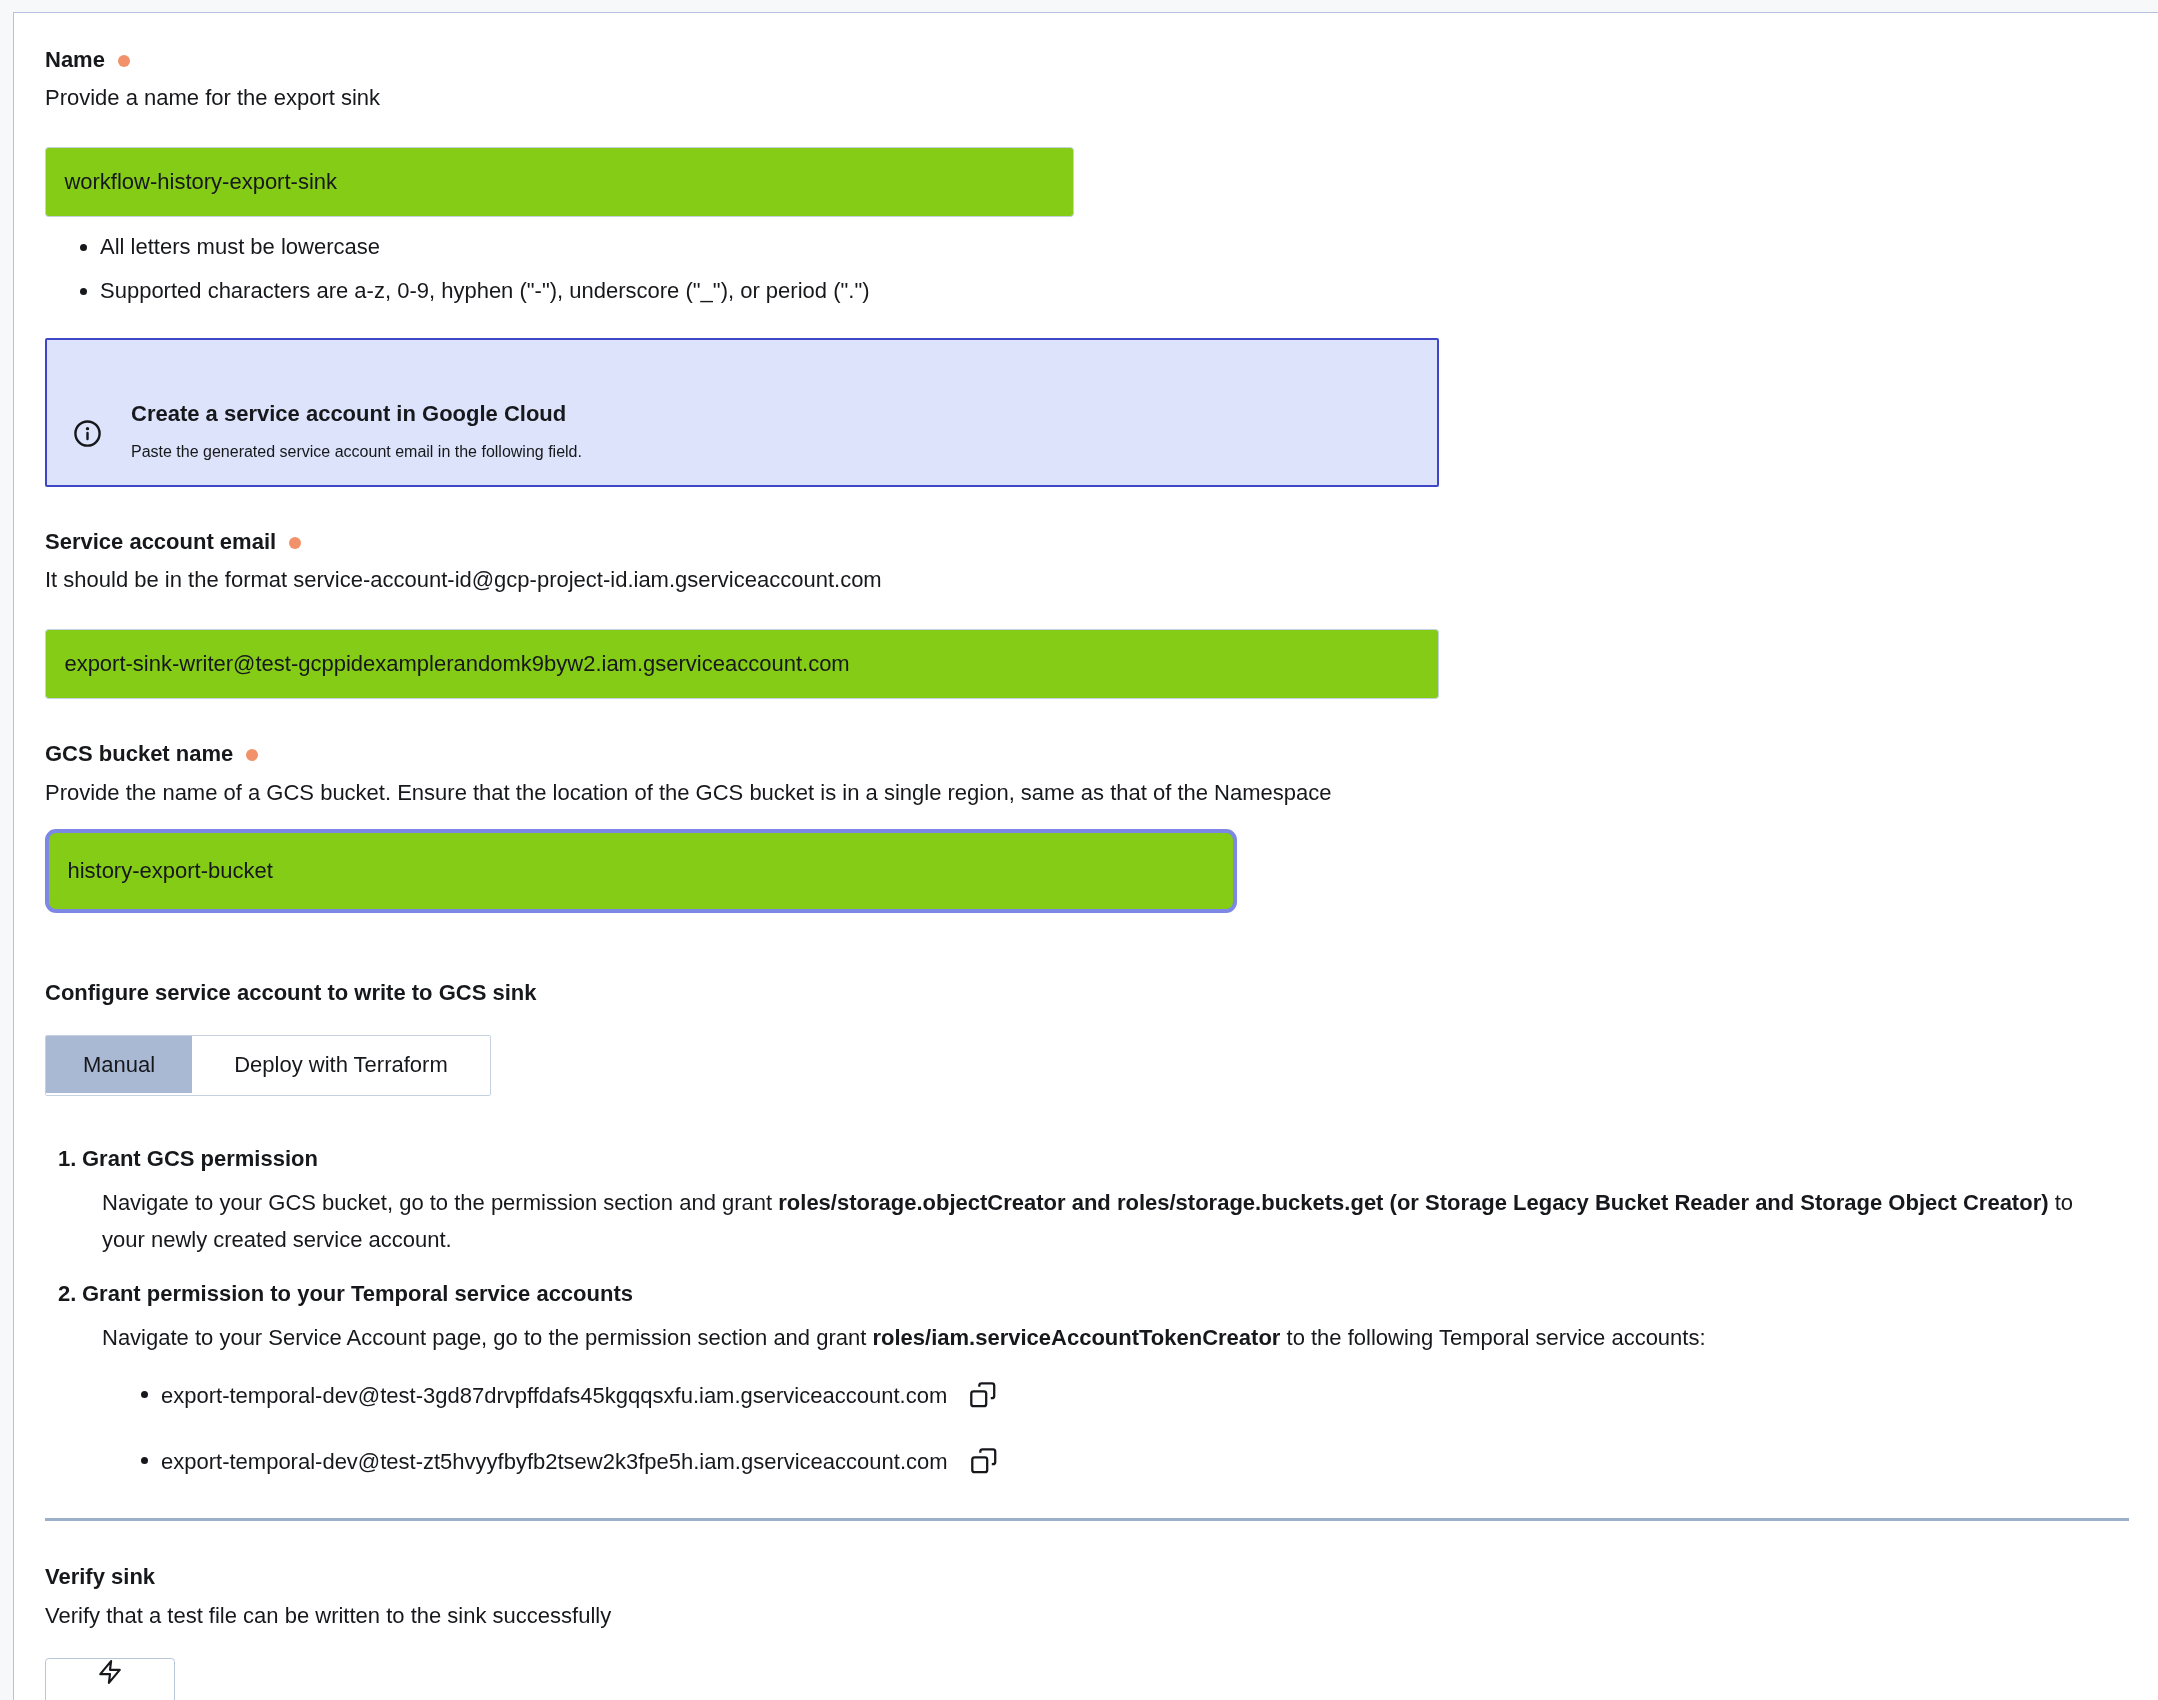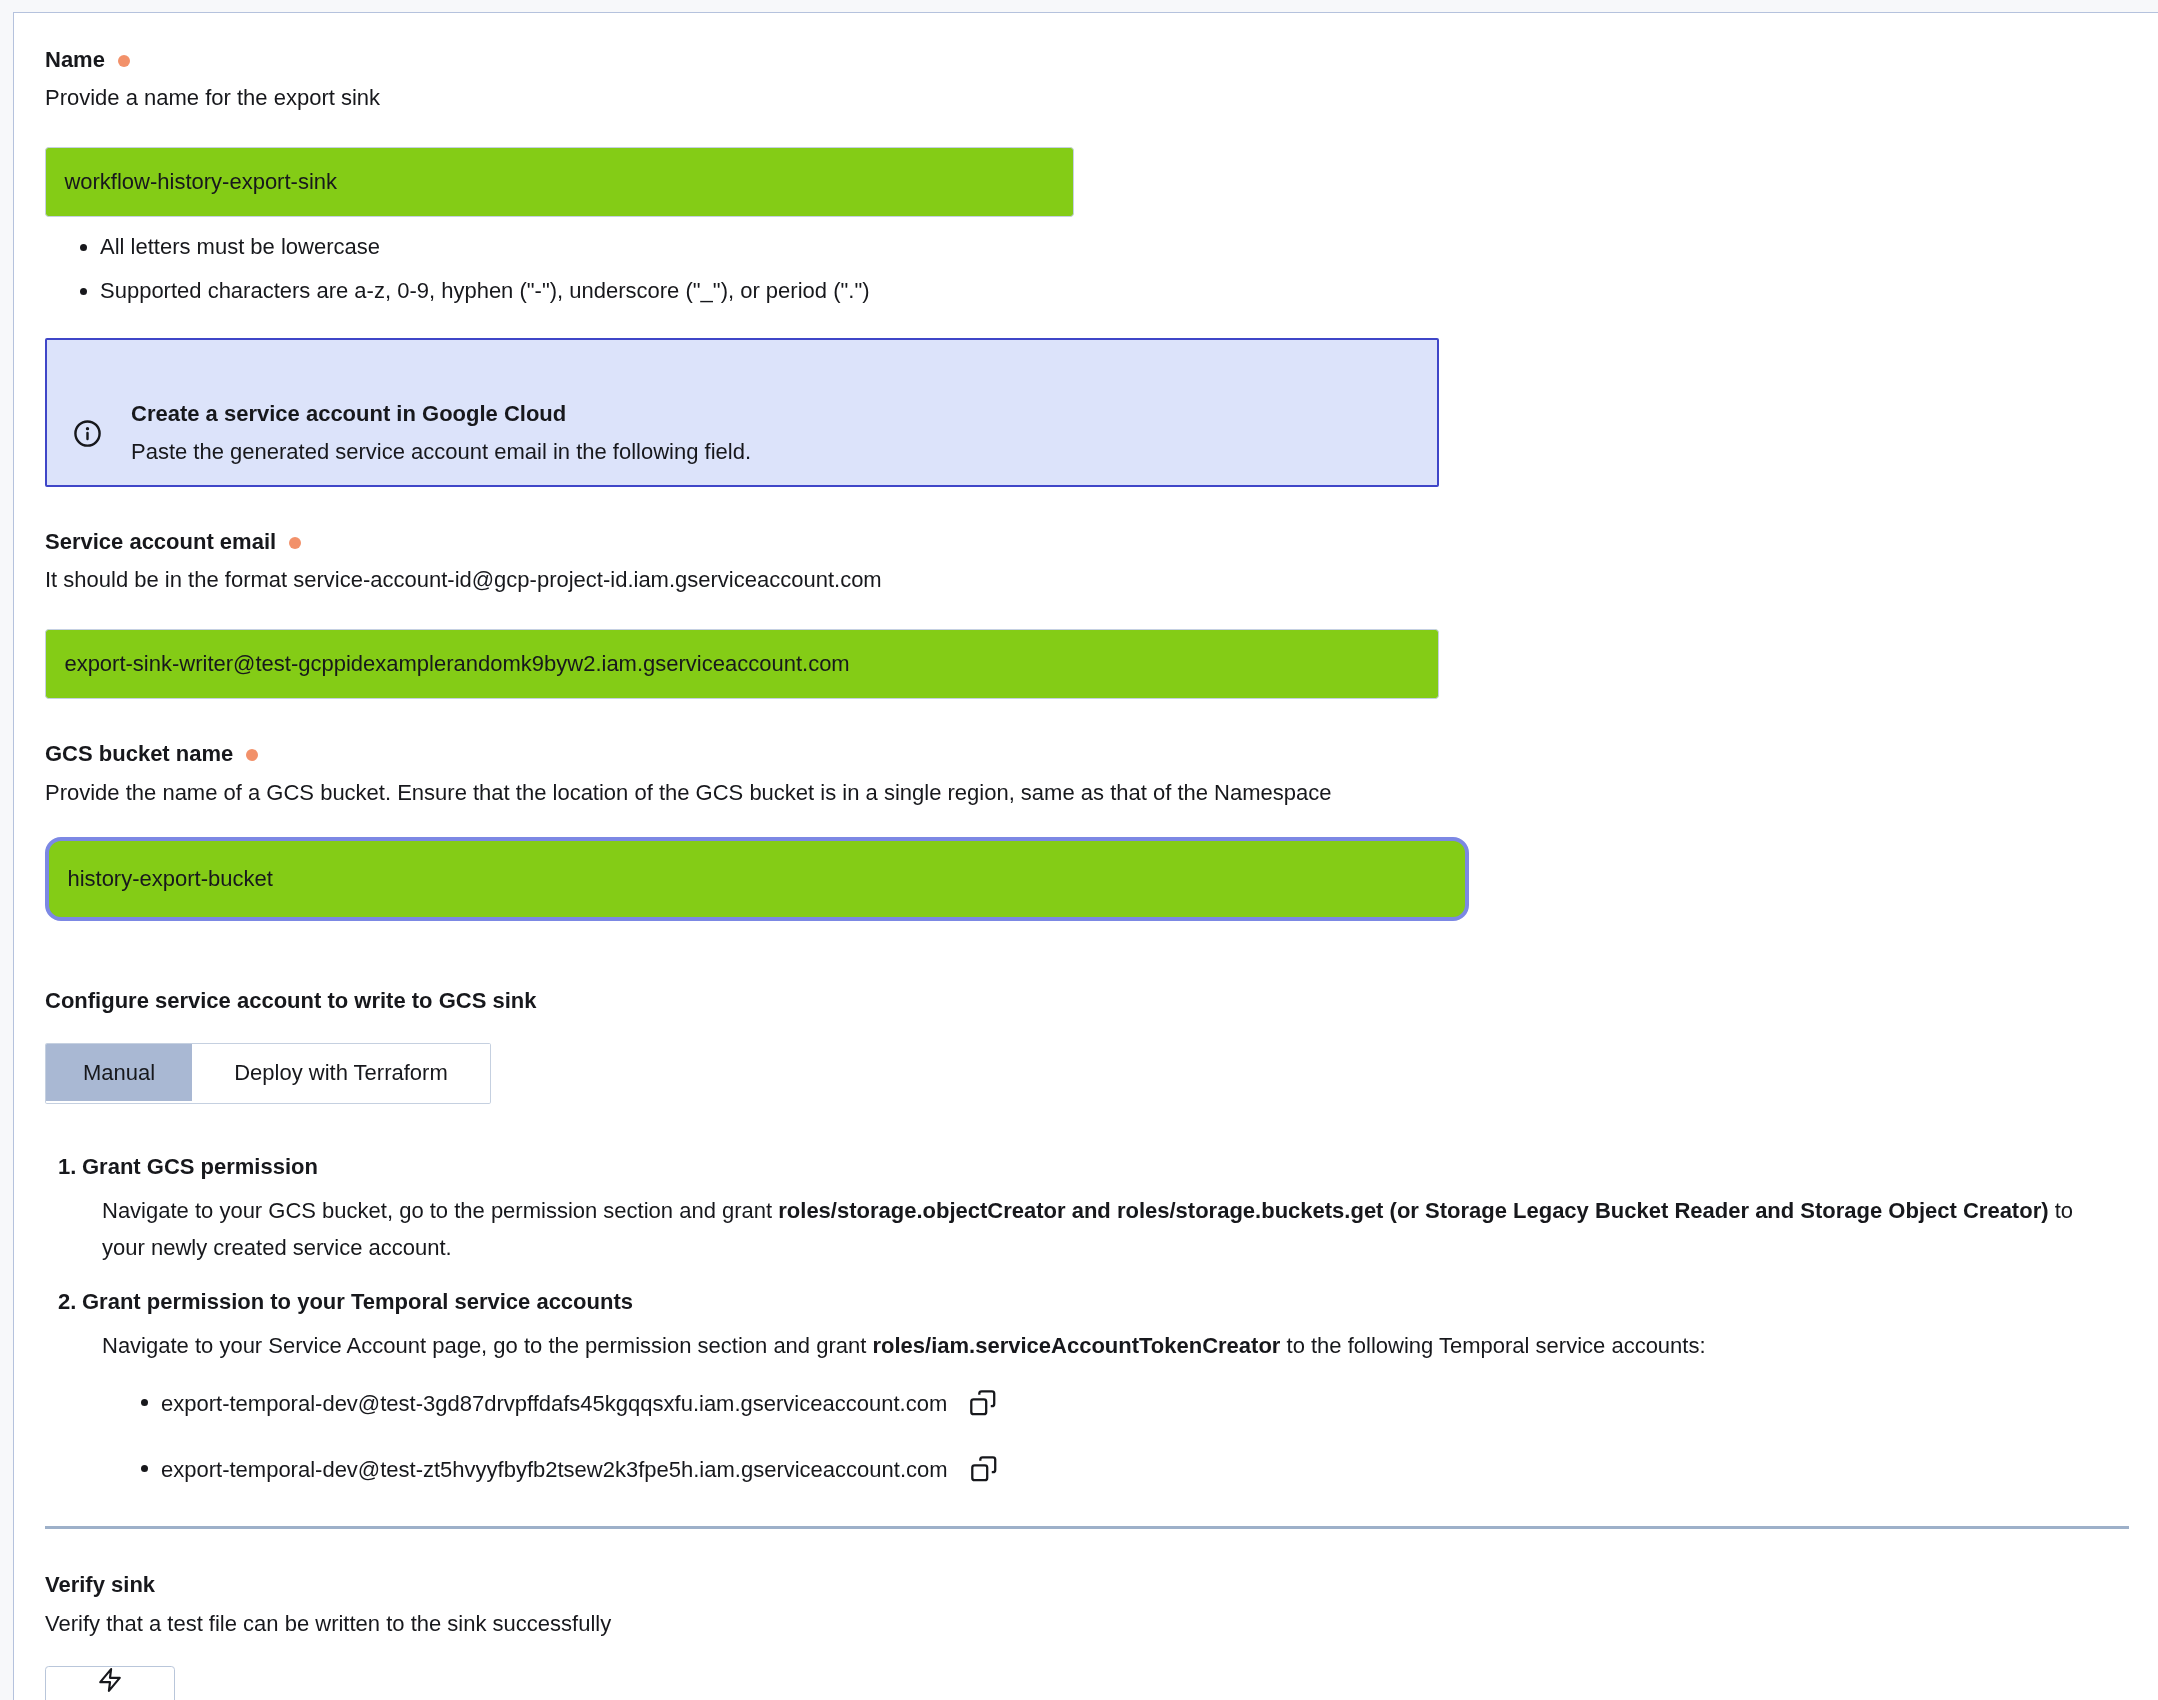--- a/index.html
+++ b/index.html
@@ -35,42 +35,42 @@
 
   .text-input {
     display:block; height:70px; width:1029px; margin-top:34px;
     border:1.8px solid #c5d0e2; border-radius:3.7px;
     background:#84cc16; color:#17181c;
     font-family:"Liberation Sans","DejaVu Sans",sans-serif;
     font-size:22px; padding:0 18.4px;
   }
   .text-input.wide { width:1394px; }
   .text-input.focused {
-    width:1424px; height:84px; margin-top:29px;
-    border:4.6px solid #7c88e4; border-radius:16px;
+    width:1192px; height:84px; margin-top:21px;
+    border:4.6px solid #7c88e4; border-radius:11px;
     outline:none;
   }
 
   
   .req-title { font-size:22px; line-height:31px; }
   .req-list { margin-top:13px; padding-left:27.5px; list-style:disc; }
   .req-list li { font-size:22px; line-height:31px; white-space:nowrap; }
   .req-list li + li { margin-top:13px; }
 
   
   .info-box {
     margin-top:32px; width:1394px; height:149px;
     background:#dce3fa; border:2.8px solid #3f46c8; border-radius:2px;
     display:flex; align-items:center; gap:29px;
     padding:40px 27.5px 0 26px;
   }
   .info-icon { flex:none; width:29px; height:29px; margin-top:1.8px; }
   .info-icon svg { width:29px; height:29px; display:block; }
   .info-title { font-size:22px; font-weight:700; line-height:33px; }
-  .info-sub { font-size:22px; line-height:33px; margin-top:4.6px; }
+  .info-sub { font-size:16px; line-height:33px; margin-top:4.6px; }
 
   .gap-section { margin-top:39px; }
 
   
   .section-heading { margin-top:64px; font-size:22px; font-weight:700; line-height:31px; }
   .tabs {
     margin-top:27.5px; display:inline-flex;
     border:1.8px solid #c5d0e0; border-radius:1.8px; overflow:hidden;
     height:61px;
   }

